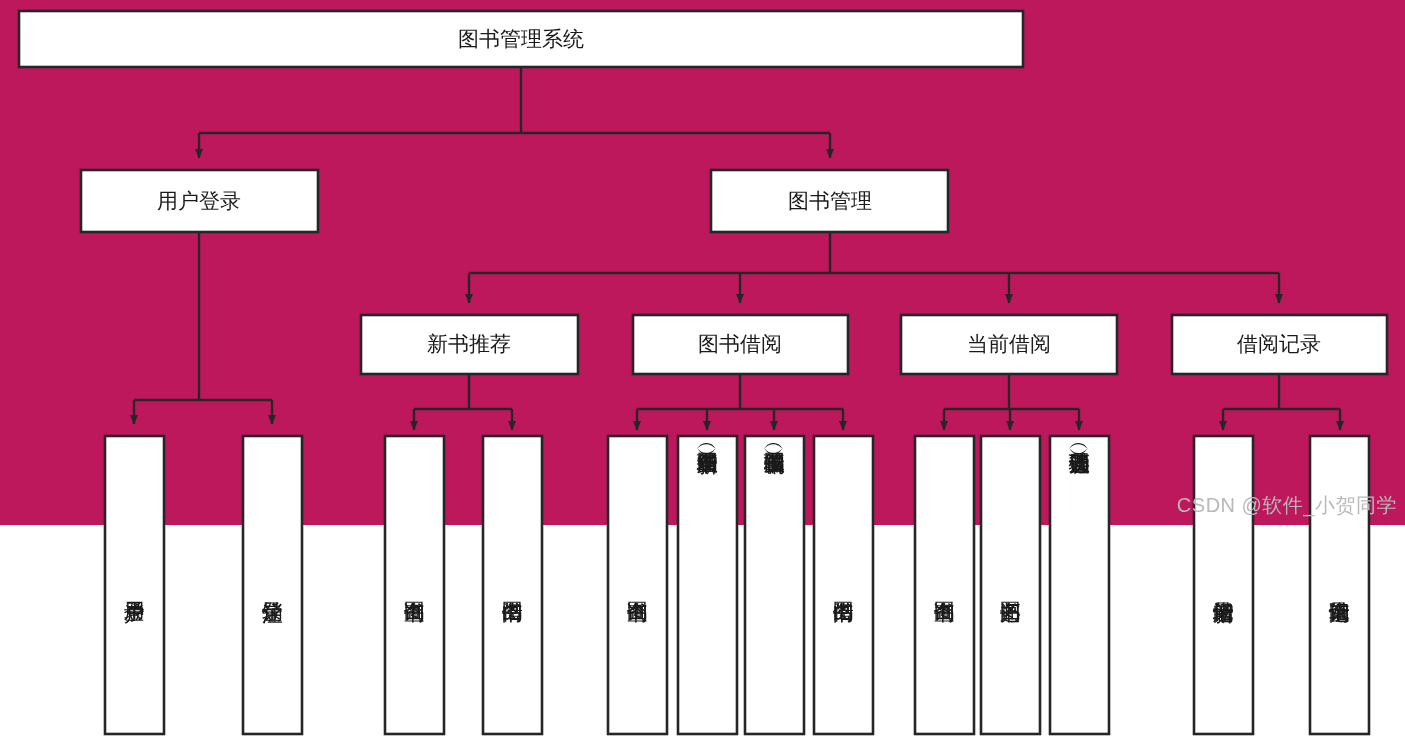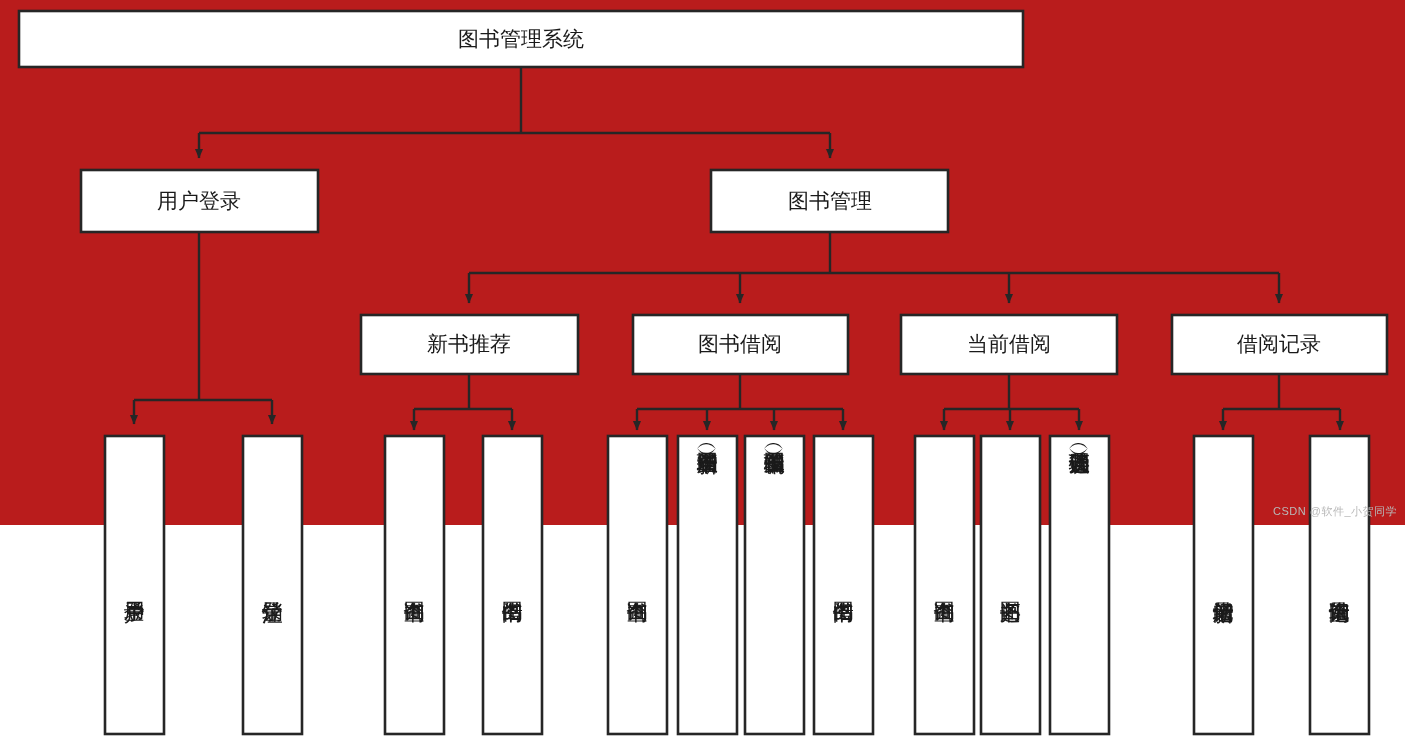--- a/index.html
+++ b/index.html
@@ -1,25 +1,25 @@
 <!DOCTYPE html>
 <html><head>
 <meta charset="utf-8">
 <style>
   html,body{margin:0;padding:0;background:#ffffff;}
   body{width:1405px;height:747px;overflow:hidden;
        font-family:"Liberation Sans","DejaVu Sans",sans-serif;}
-  #stage{position:relative;width:1405px;height:525px;background:#b91c1c;}
+  #stage{position:relative;width:1405px;height:525px;background:#be185d;}
   svg.diagram{position:absolute;left:0;top:0;width:1405px;height:747px;}
   .node-rect{fill:#ffffff;stroke:#262626;stroke-width:2.6;}
   .link{stroke:#262626;stroke-width:2.4;fill:none;}
   .arrow-head{fill:#262626;stroke:none;}
   .node-label-h{font-family:"Liberation Sans","DejaVu Sans",sans-serif;
       font-size:21px;fill:#1a1a1a;text-anchor:middle;dominant-baseline:middle;}
-  .watermark{position:absolute;right:8px;bottom:6px;font-size:11px;
+  .watermark{position:absolute;right:8px;bottom:6px;font-size:20px;
       color:#b9b9b9;letter-spacing:.5px;white-space:nowrap;
       font-family:"Liberation Sans","DejaVu Sans",sans-serif;margin-left:16px;}
 </style>
 </head>
 <body>
 
 <div id="stage">
   <svg class="diagram" viewBox="0 0 1405 747">
     <defs>
       <marker id="arrow" markerWidth="11" markerHeight="11" refX="9.4" refY="4.2" orient="auto" markerUnits="userSpaceOnUse">

